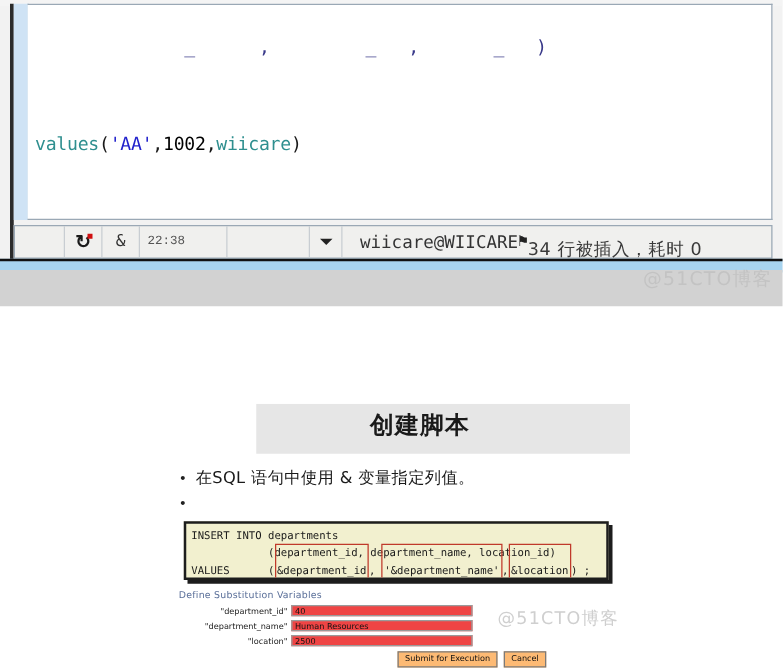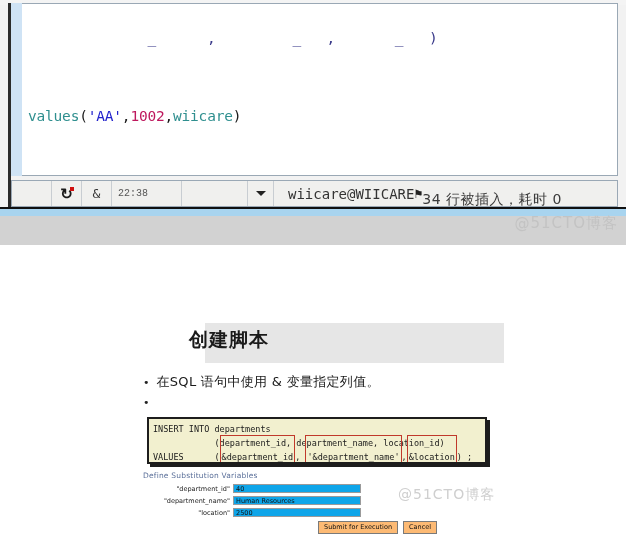--- a/index.html
+++ b/index.html
@@ -43,21 +43,21 @@
     position:absolute;left:6px;top:-14px;
     font-family:"DejaVu Sans Mono","Liberation Mono",monospace;
     font-size:14.5px;
     line-height:19.5px;
     white-space:pre;
     letter-spacing:-0.2px;
   }
   .ln{height:19.5px;}
   .kw{color:#2f8f8f;}
   .plain{color:#1a1a1a;}
-  .num{color:#be185d;}
+  .num{color:#000000;}
   .str{color:#2222cc;}
   .cutline{color:#3a3a8a;}
 
   
   .status-bar{
     position:absolute;left:11px;top:180px;width:607px;height:27px;
     background:#f0f0ee;
     border:1px solid #9aa8b5;
     box-sizing:border-box;
     display:flex;align-items:stretch;
@@ -125,22 +125,22 @@
   #slide-screenshot{
     position:absolute;left:133px;top:323px;width:371px;height:212px;
     background:#ffffff;
     overflow:hidden;
   }
   .slide-head{
     position:absolute;left:72px;top:0px;width:299px;height:40px;
     background:#e6e6e6;
   }
   .slide-title{
-    position:absolute;left:56px;top:4px;width:262px;
-    text-align:left;
+    position:absolute;left:72px;top:4px;width:262px;
+    text-align:center;
     font-family:"DejaVu Sans","Liberation Sans",sans-serif;
     font-size:19px;font-weight:bold;color:#1a1a1a;
     letter-spacing:1px;
   }
   .white-tab{
     position:absolute;left:2px;top:34px;width:38px;height:16px;
     background:#ffffff;
   }
   .bullets{
     position:absolute;left:10px;top:50px;width:360px;
@@ -175,22 +175,22 @@
     font-size:7.5px;color:#5a6f99;
     margin:2px 0 4px 0;letter-spacing:0.2px;
   }
   .f-row{display:flex;align-items:center;margin-bottom:3px;}
   .f-label{
     width:87px;text-align:right;padding-right:3px;
     font-family:"DejaVu Sans","Liberation Sans",sans-serif;
     font-size:6.5px;color:#222;
   }
   .f-input{
-    width:128px;height:9px;
-    background:#0ea5e9;
+    width:145px;height:9px;
+    background:#ef4444;
     border:1px solid #9a9a9a;
     font-family:"DejaVu Sans","Liberation Sans",sans-serif;
     font-size:6.5px;color:#111;
     padding-left:2px;line-height:9px;
     box-sizing:border-box;
     overflow:hidden;white-space:nowrap;
   }
   .btn-row{
     display:flex;gap:5px;justify-content:flex-start;
     margin-left:175px;margin-top:4px;

